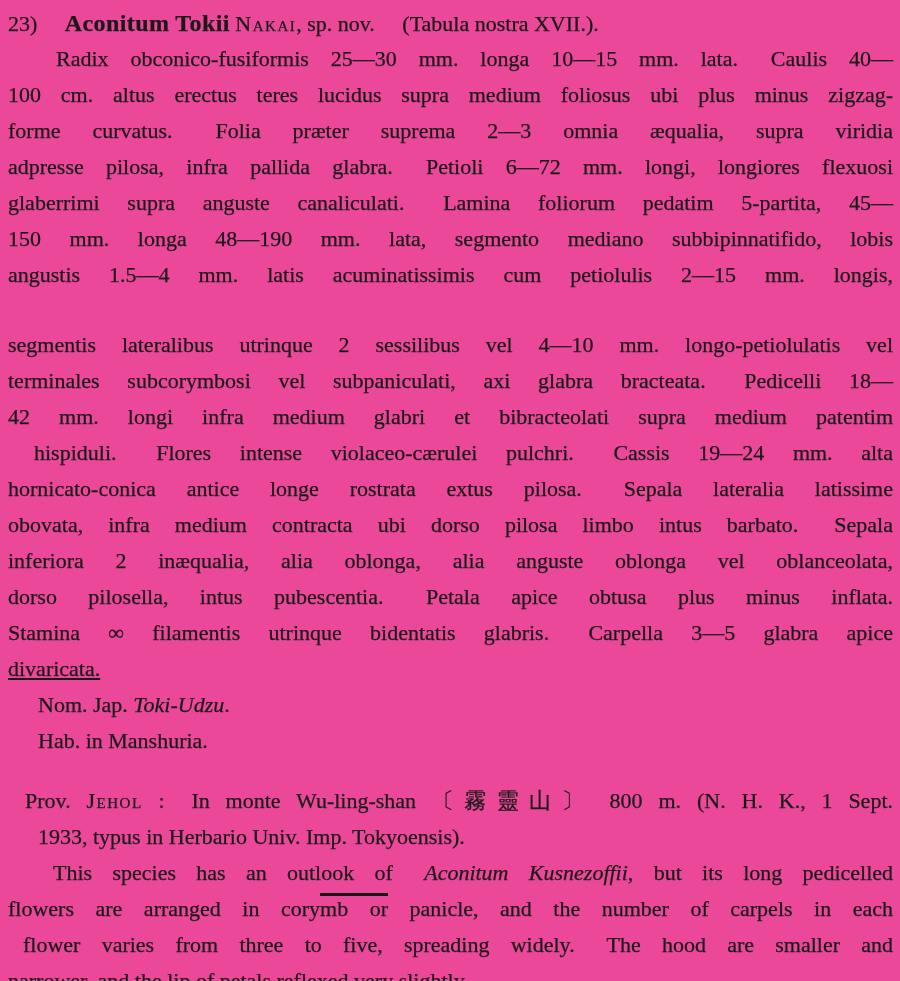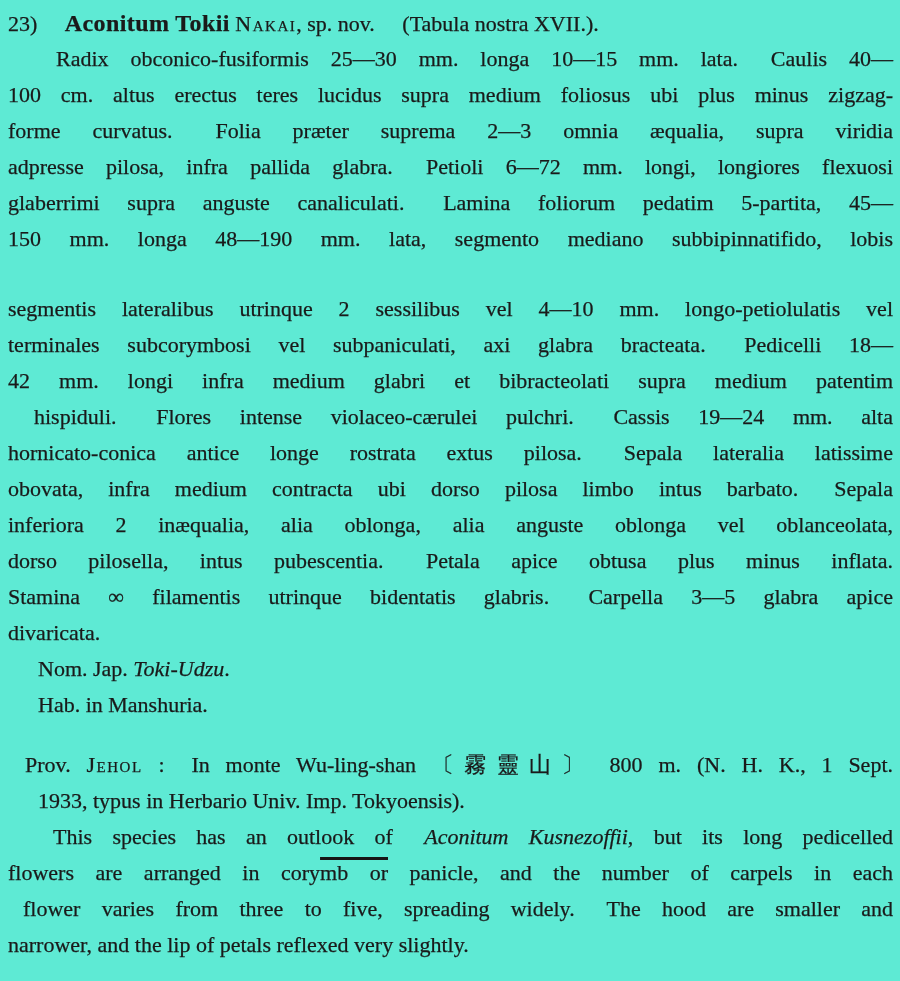--- a/index.html
+++ b/index.html
@@ -50,38 +50,39 @@
   }
   .s-ov {
     text-decoration: overline;
     text-decoration-thickness: 2.5px;
     text-decoration-color: #161616;
   }
 </style>
 </head>
 <body>
 
-<div class="page" style="background: #5eead4; color: rgb(26, 26, 26);">
+<div class="page" style="background: #ec4899; color: rgb(26, 26, 26);">
     <div class="line left" style="padding-left: 0px;"><span class="s-n">23)  </span><span class="s-b">Aconitum Tokii</span><span class="s-n"> </span><span class="s-sc">Nakai</span><span class="s-n">, sp. nov.  (Tabula nostra XVII.).</span></div>
     <div class="line just" style="padding-left: 48px;"><span class="s-n">Radix obconico-fusiformis 25—30 mm. longa 10—15 mm. lata.  Caulis 40—</span></div>
     <div class="line just" style="padding-left: 0px;"><span class="s-n">100 cm. altus erectus teres lucidus supra medium foliosus ubi plus minus zigzag-</span></div>
     <div class="line just" style="padding-left: 0px;"><span class="s-n">forme curvatus.  Folia præter suprema 2—3 omnia æqualia, supra viridia</span></div>
     <div class="line just" style="padding-left: 0px;"><span class="s-n">adpresse pilosa, infra pallida glabra.  Petioli 6—72 mm. longi, longiores flexuosi</span></div>
     <div class="line just" style="padding-left: 0px;"><span class="s-n">glaberrimi supra anguste canaliculati.  Lamina foliorum pedatim 5-partita, 45—</span></div>
     <div class="line just" style="padding-left: 0px;"><span class="s-n">150 mm. longa 48—190 mm. lata, segmento mediano subbipinnatifido, lobis</span></div>
+    <div class="line just" style="padding-left: 0px;"><span class="s-n">angustis 1.5—4 mm. latis acuminatissimis cum petiolulis 2—15 mm. longis,</span></div>
     <div class="line just" style="padding-left: 0px; margin-top: 34px;"><span class="s-n">segmentis lateralibus utrinque 2 sessilibus vel 4—10 mm. longo-petiolulatis vel</span></div>
     <div class="line just" style="padding-left: 0px;"><span class="s-n">terminales subcorymbosi vel subpaniculati, axi glabra bracteata.  Pedicelli 18—</span></div>
     <div class="line just" style="padding-left: 0px;"><span class="s-n">42 mm. longi infra medium glabri et bibracteolati supra medium patentim</span></div>
     <div class="line just" style="padding-left: 0px; margin-left: 26px;"><span class="s-n">hispiduli.  Flores intense violaceo-cærulei pulchri.  Cassis 19—24 mm. alta</span></div>
     <div class="line just" style="padding-left: 0px;"><span class="s-n">hornicato-conica antice longe rostrata extus pilosa.  Sepala lateralia latissime</span></div>
     <div class="line just" style="padding-left: 0px;"><span class="s-n">obovata, infra medium contracta ubi dorso pilosa limbo intus barbato.  Sepala</span></div>
     <div class="line just" style="padding-left: 0px;"><span class="s-n">inferiora 2 inæqualia, alia oblonga, alia anguste oblonga vel oblanceolata,</span></div>
     <div class="line just" style="padding-left: 0px;"><span class="s-n">dorso pilosella, intus pubescentia.  Petala apice obtusa plus minus inflata.</span></div>
     <div class="line just" style="padding-left: 0px;"><span class="s-n">Stamina ∞ filamentis utrinque bidentatis glabris.  Carpella 3—5 glabra apice</span></div>
-    <div class="line left" style="padding-left: 0px;"><span class="s-n">divaricata.</span></div>
+    <div class="line left" style="padding-left: 0px; text-decoration: underline;"><span class="s-n">divaricata.</span></div>
     <div class="line left" style="padding-left: 30px;"><span class="s-n">Nom. Jap. </span><span class="s-i">Toki-Udzu</span><span class="s-n">.</span></div>
     <div class="line left" style="padding-left: 30px;"><span class="s-n">Hab. in Manshuria.</span></div>
     <div class="line just" style="padding-left: 17px; margin-top: 24px;"><span class="s-n">Prov. </span><span class="s-sc">Jehol</span><span class="s-n"> :  In monte Wu-ling-shan 〔霧靈山〕 800 m. (N. H. K., 1 Sept.</span></div>
     <div class="line left" style="padding-left: 30px; text-align: right;"><span class="s-n">1933, typus in Herbario Univ. Imp. Tokyoensis).</span></div>
     <div class="line just" style="padding-left: 45px;"><span class="s-n">This species has an outlook of  </span><span class="s-i">Aconitum Kusnezoffii</span><span class="s-n">, but its long pedicelled</span></div>
     <div class="line just" style="padding-left: 0px;"><span class="s-n">flowers are arranged in cory</span><span class="s-ov">mb or</span><span class="s-n"> panicle, and the number of carpels in each</span></div>
     <div class="line just" style="padding-left: 0px; margin-left: 15px;"><span class="s-n">flower varies from three to five, spreading widely.  The hood are smaller and</span></div>
     <div class="line left" style="padding-left: 0px;"><span class="s-n">narrower, and the lip of petals reflexed very slightly.</span></div>
   </div>
 

